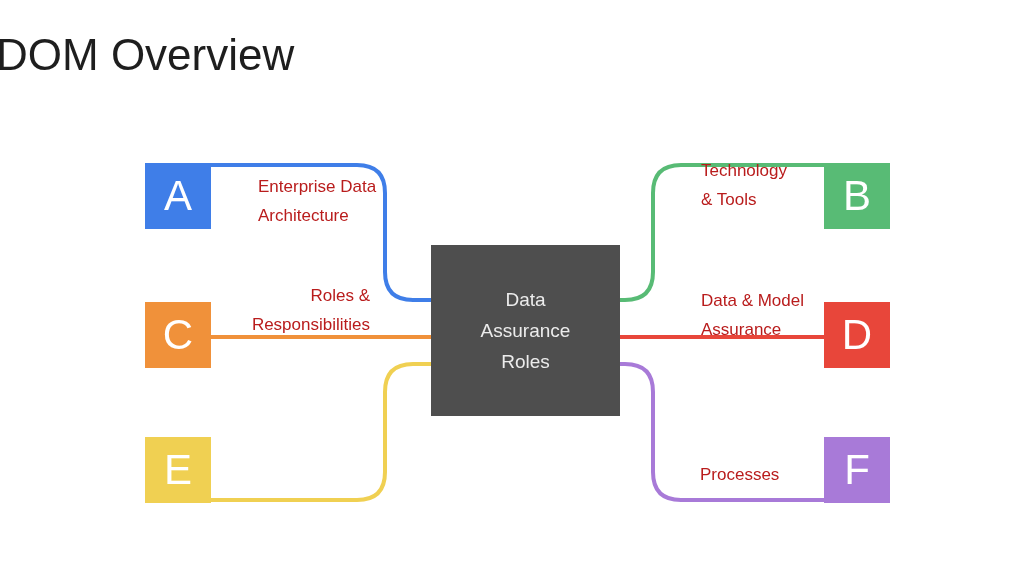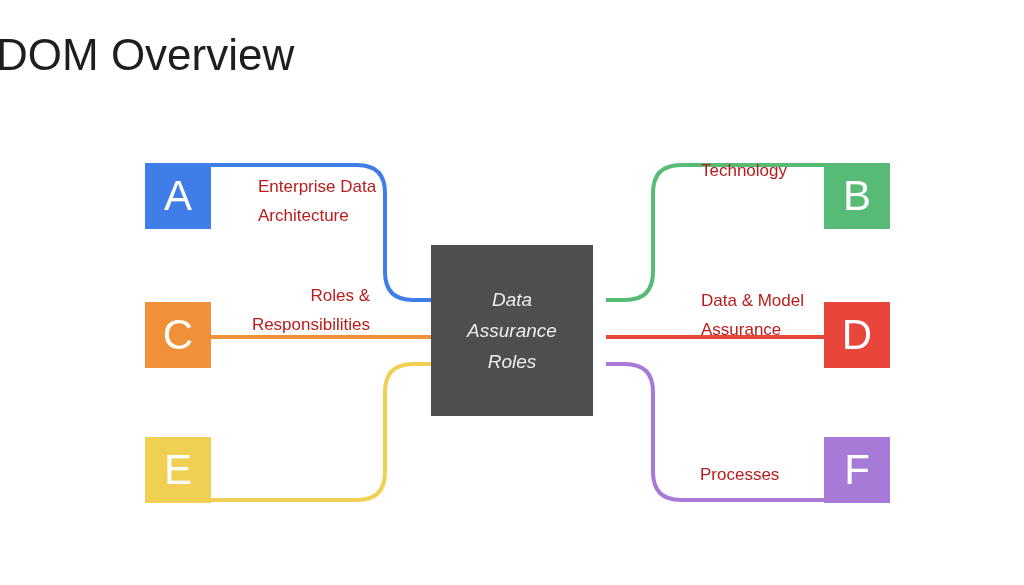--- a/index.html
+++ b/index.html
@@ -53,28 +53,27 @@
   .node-a { left: 145px; top: 163px; }
   .node-b { left: 824px; top: 163px; }
   .node-c { left: 145px; top: 302px; }
   .node-d { left: 824px; top: 302px; }
   .node-e { left: 145px; top: 437px; }
   .node-f { left: 824px; top: 437px; }
   .center-box {
     position: absolute;
     left: 431px;
     top: 245px;
-    width: 162px;
+    width: 189px;
     height: 171px;
     display: flex;
     flex-direction: column;
     align-items: center;
     justify-content: center;
     text-align: center;
-    font-style: italic;
   }
   .center-box div {
     color: #ececec;
     font-size: 19px;
     line-height: 31px;
   }
   .label {
     position: absolute;
     font-size: 17px;
     line-height: 29px;
@@ -128,20 +127,21 @@
     <div>Assurance</div>
     <div>Roles</div>
   </div>
 
   <div class="label label-enterprise">
     <div>Enterprise Data</div>
     <div>Architecture</div>
   </div>
   <div class="label label-technology">
     <div>Technology</div>
+    <div>&amp; Tools</div>
   </div>
   <div class="label label-assurance">
     <div>Data &amp; Model</div>
     <div>Assurance</div>
   </div>
   <div class="label label-roles">
     <div>Roles &amp;</div>
     <div>Responsibilities</div>
   </div>
   <div class="label label-processes">

